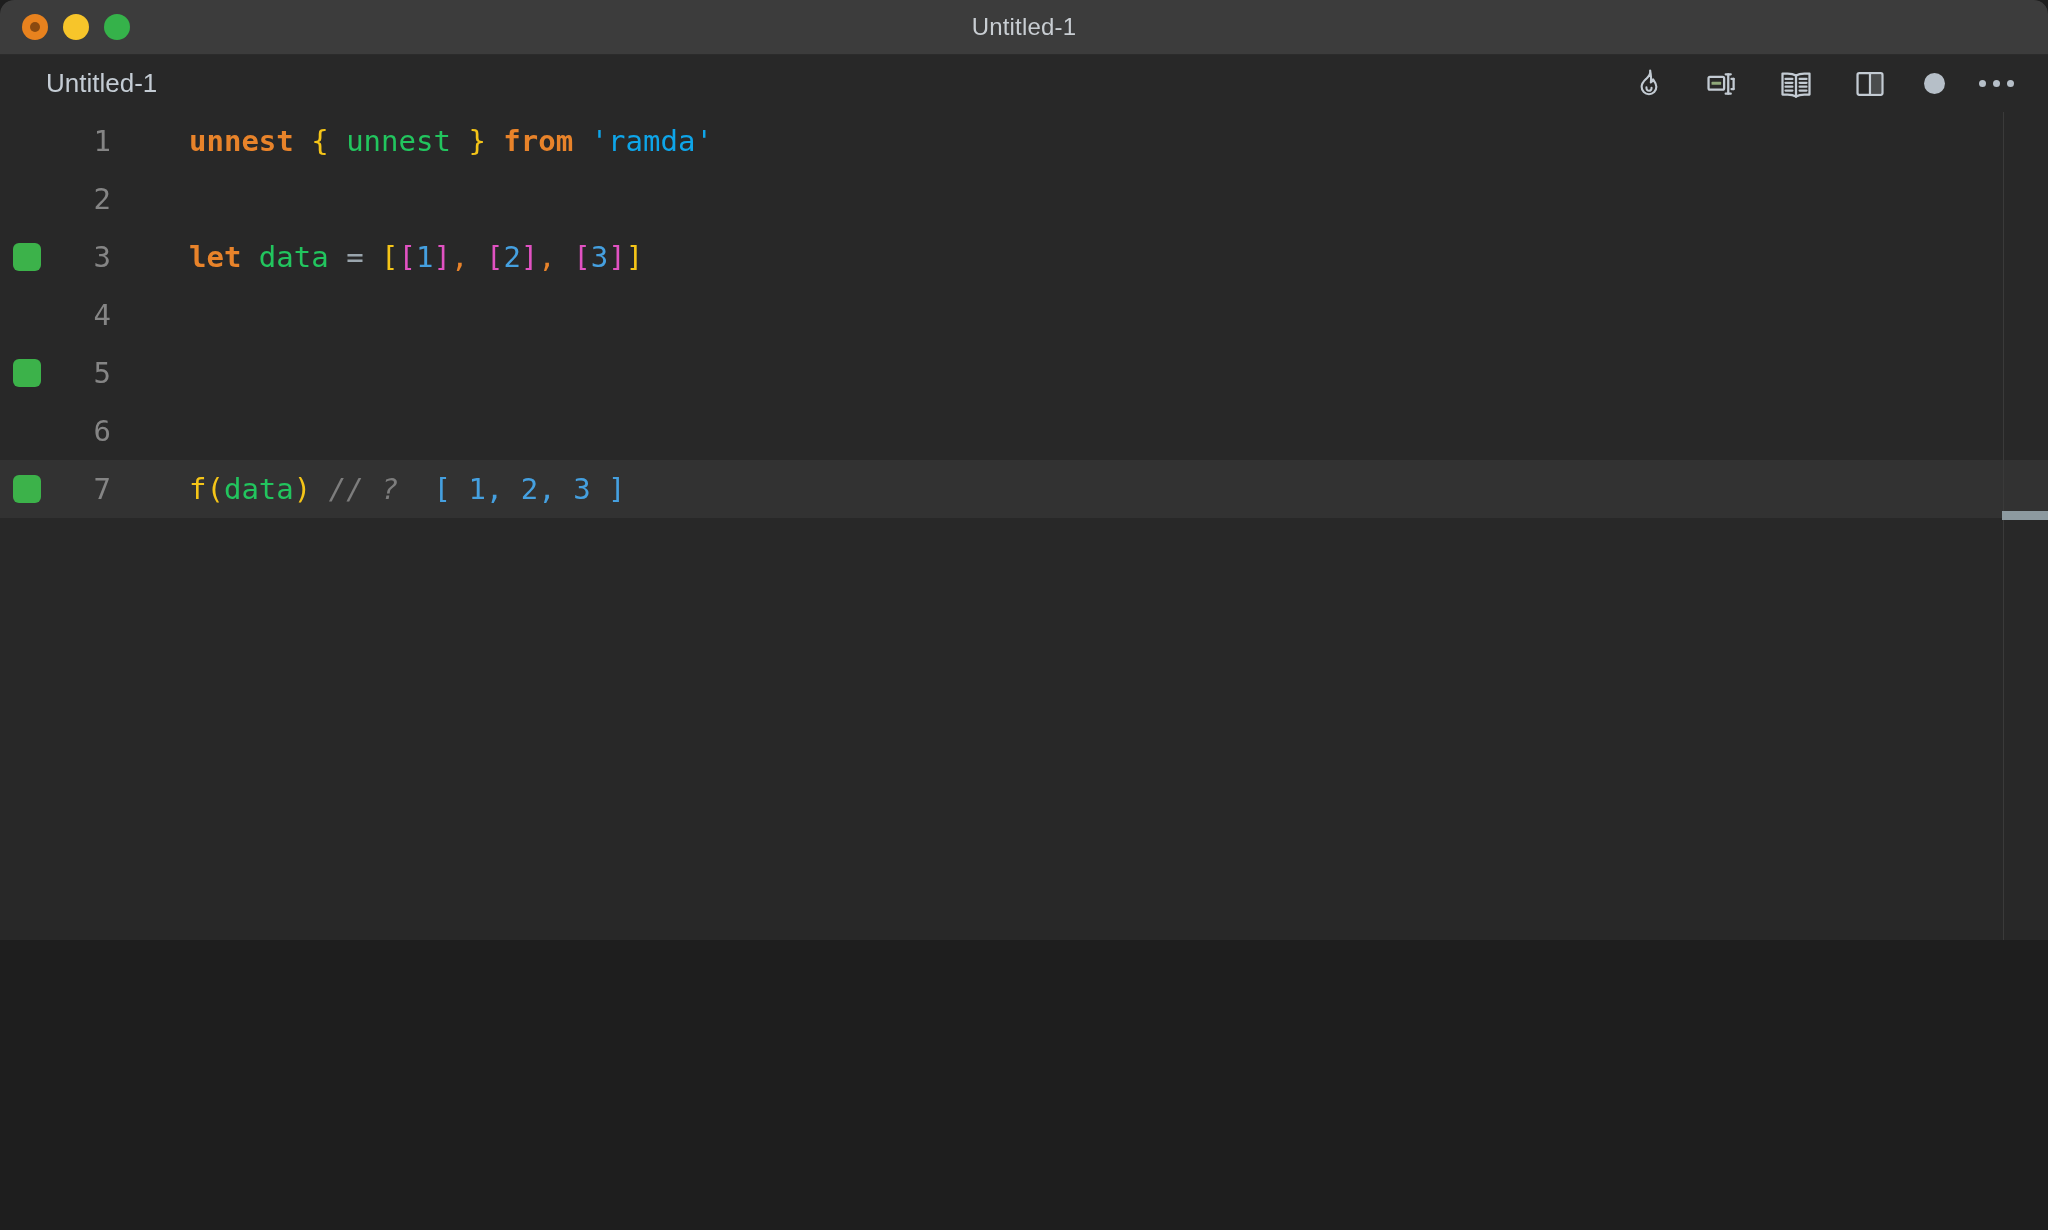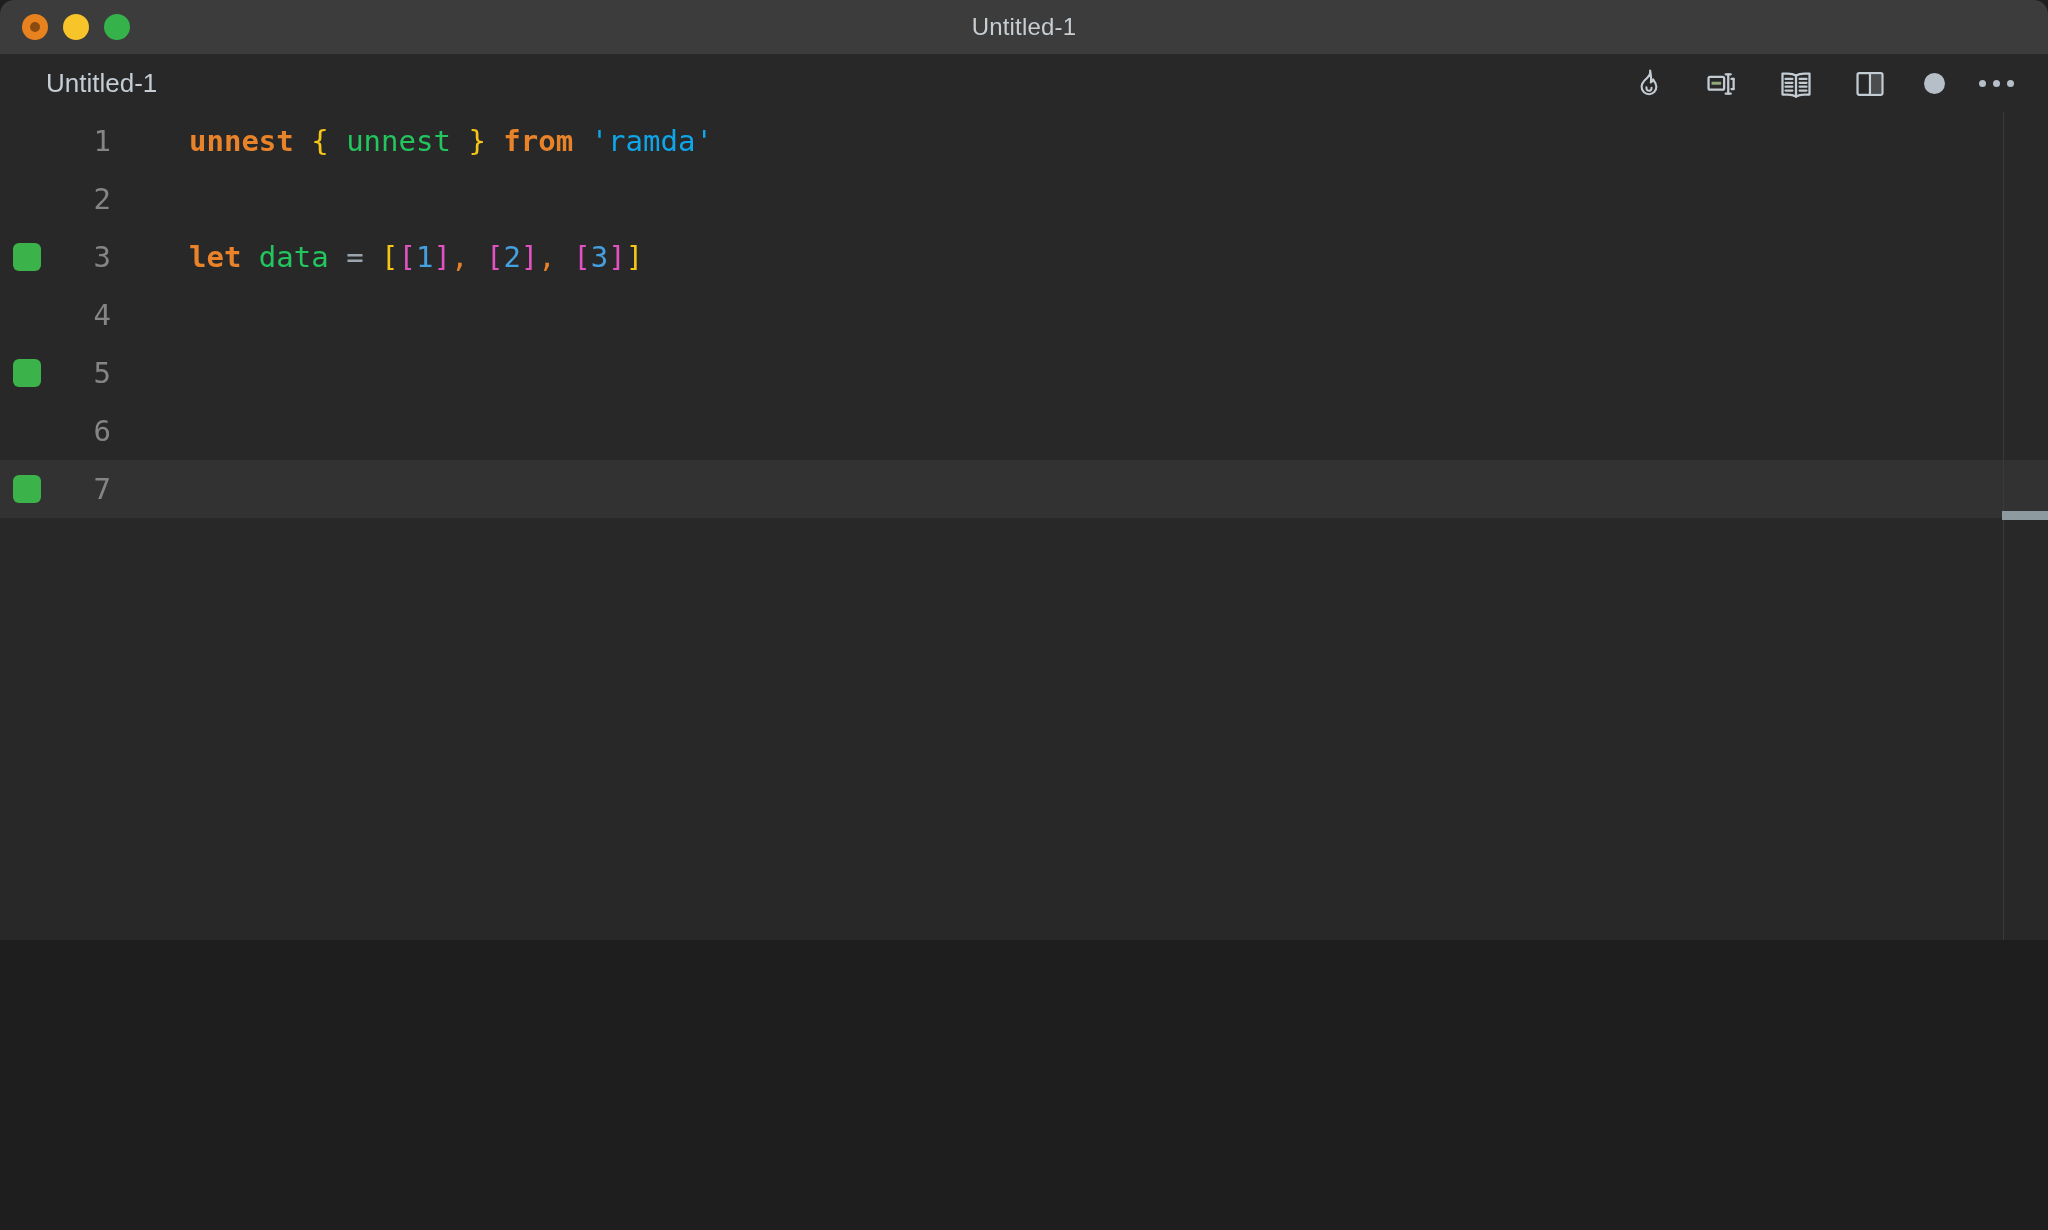--- a/index.html
+++ b/index.html
@@ -260,19 +260,19 @@
   </div>
 
   <div class="editor">
     <div id="code-lines">
         <div class="code-line"><div class="lineno">1</div><div class="code"><span class="t-kw">unnest</span><span class="t-plain"> </span><span class="t-brace">{</span><span class="t-plain"> unnest </span><span class="t-brace">}</span><span class="t-plain"> </span><span class="t-kw">from</span><span class="t-plain"> </span><span class="t-str">'ramda'</span></div></div>
         <div class="code-line"><div class="lineno">2</div><div class="code"></div></div>
         <div class="code-line"><div class="gutter-mark"></div><div class="lineno">3</div><div class="code"><span class="t-kw">let</span><span class="t-plain"> data </span><span class="t-op">=</span><span class="t-plain"> </span><span class="t-brkt-y">[</span><span class="t-brkt-p">[</span><span class="t-num">1</span><span class="t-brkt-p">]</span><span class="t-comma">,</span><span class="t-plain"> </span><span class="t-brkt-p">[</span><span class="t-num">2</span><span class="t-brkt-p">]</span><span class="t-comma">,</span><span class="t-plain"> </span><span class="t-brkt-p">[</span><span class="t-num">3</span><span class="t-brkt-p">]</span><span class="t-brkt-y">]</span></div></div>
         <div class="code-line"><div class="lineno">4</div><div class="code"></div></div>
         <div class="code-line"><div class="gutter-mark"></div><div class="lineno">5</div></div>
         <div class="code-line"><div class="lineno">6</div><div class="code"></div></div>
-        <div class="code-line active"><div class="gutter-mark"></div><div class="lineno">7</div></div>
+        <div class="code-line active"><div class="gutter-mark"></div><div class="lineno">7</div><div class="code"><span class="t-fn">f</span><span class="t-fn">(</span><span class="t-plain">data</span><span class="t-fn">)</span><span class="t-plain"> </span><span class="t-comment">// ?</span><span class="t-plain">  </span><span class="t-val">[ 1, 2, 3 ]</span></div></div>
       </div>
     <div class="right-rule"></div>
     <div class="overview-mark"></div>
   </div>
 
 </div>
 
 </body></html>

